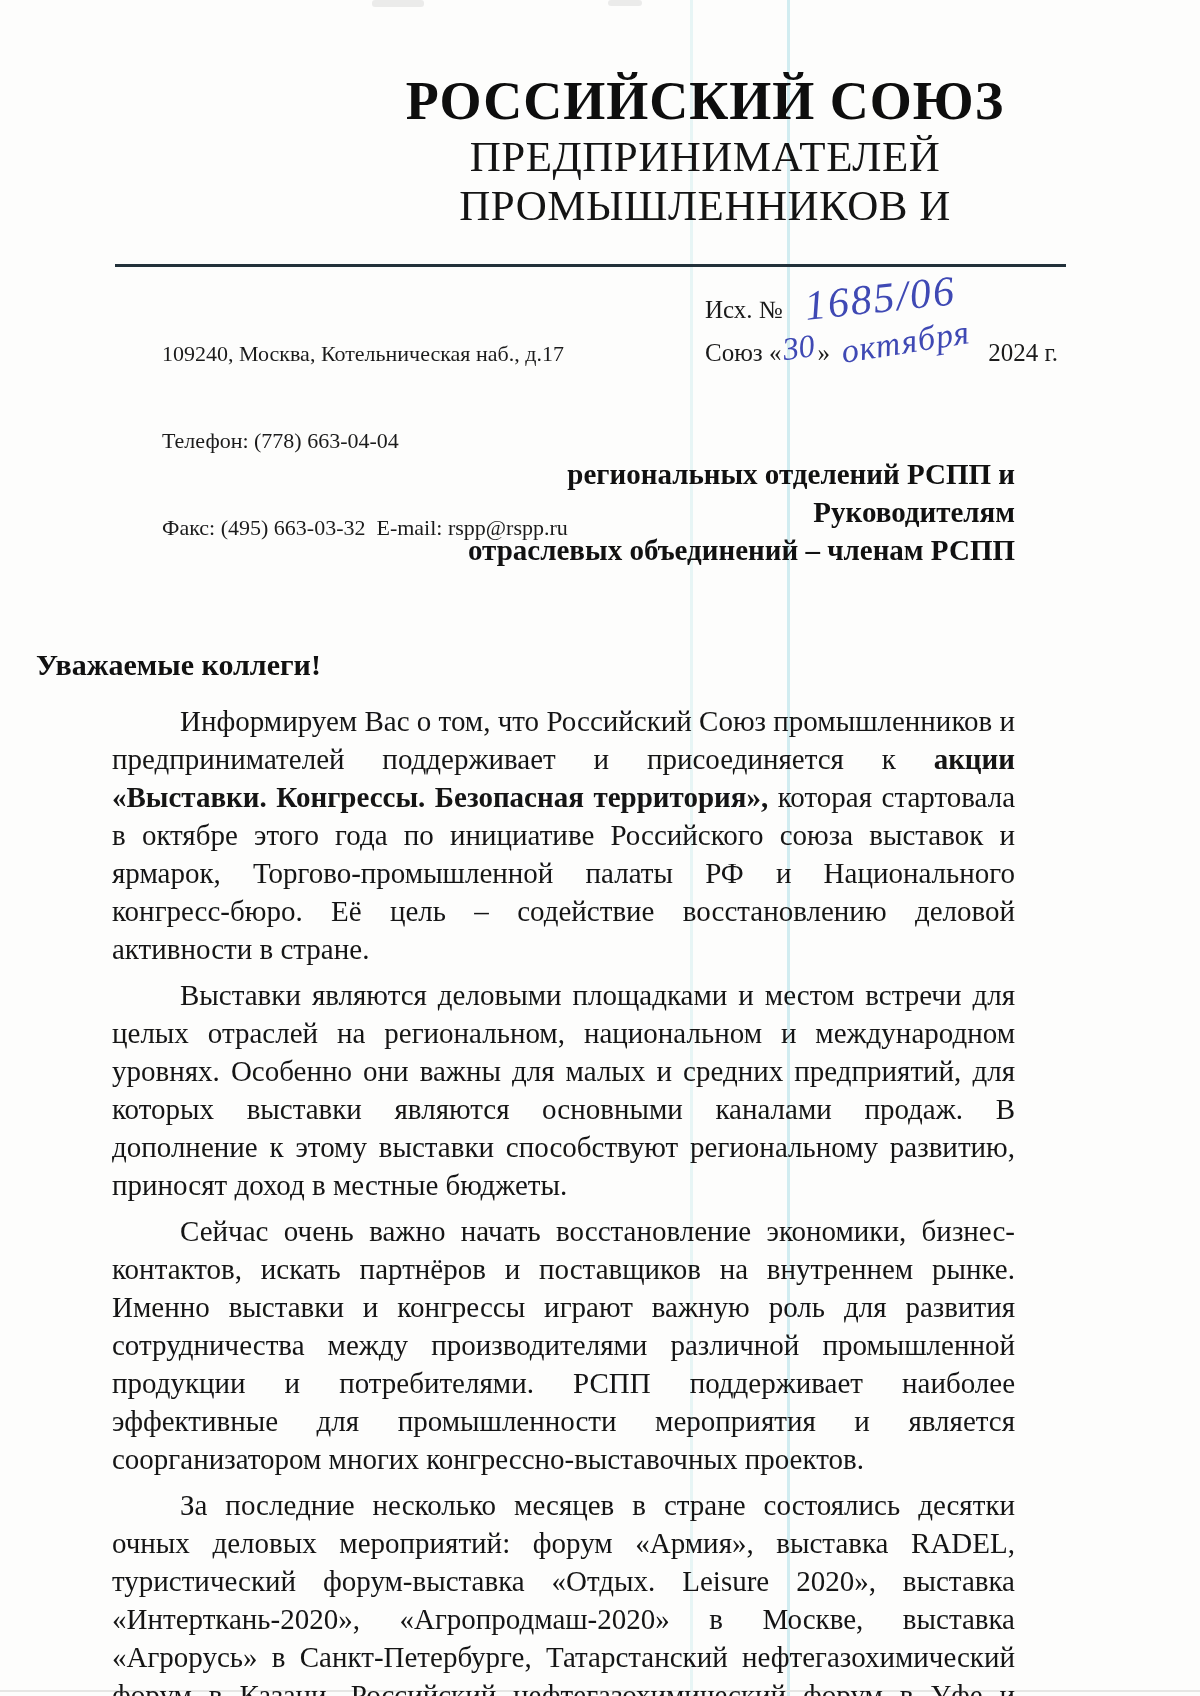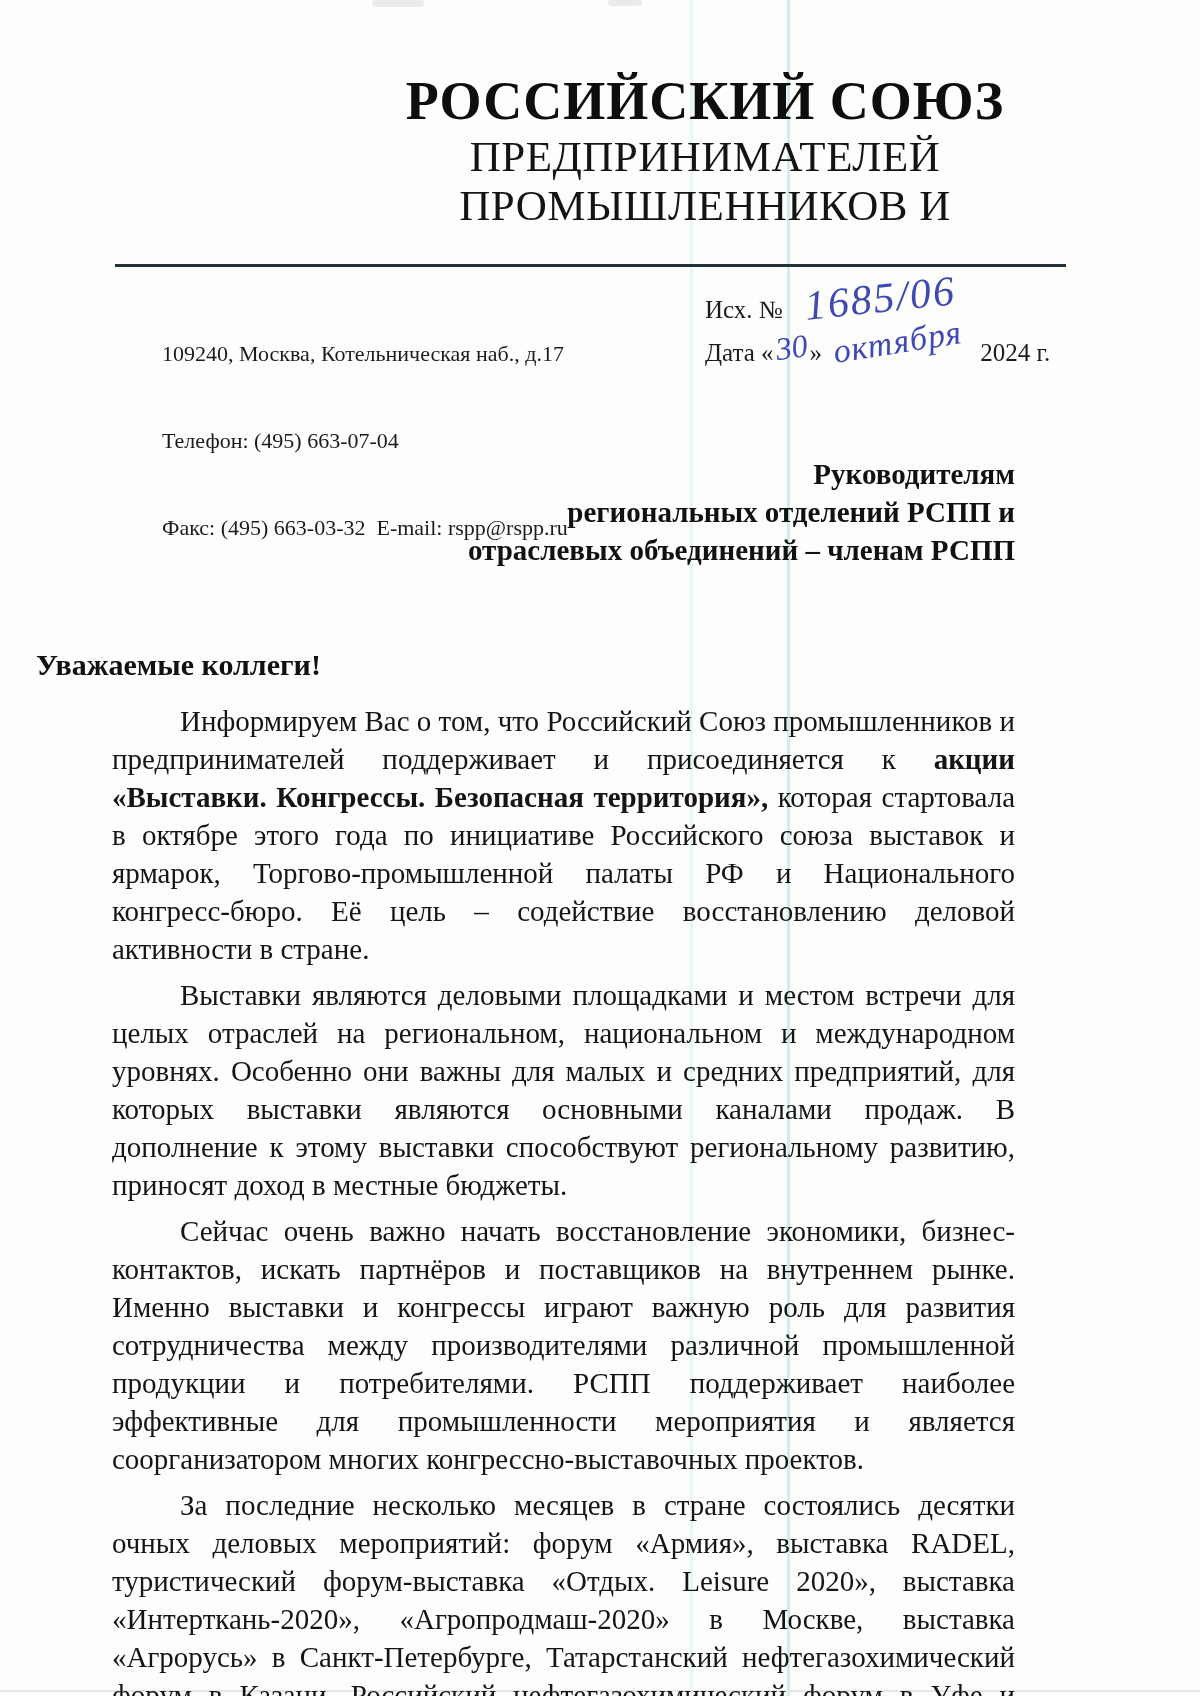--- a/index.html
+++ b/index.html
@@ -58,40 +58,40 @@
   <header class="letterhead">
     <div class="org1">РОССИЙСКИЙ СОЮЗ</div>
     <div class="org2">ПРЕДПРИНИМАТЕЛЕЙ</div>
     <div class="org2">ПРОМЫШЛЕННИКОВ И</div>
   </header>
 
   <div class="rule"></div>
 
   <div class="contacts">
     <div>109240, Москва, Котельническая наб., д.17</div>
-    <div>Телефон: (495) 663-07-04</div>
+    <div>Телефон: (778) 663-04-04</div>
     <div>Факс: (495) 663-03-32  E-mail: rspp@rspp.ru</div>
   </div>
 
   <div class="ref">
     <div class="ref-row1">
       <span>Исх. №</span>
       <span class="hand hand-number">1685/06</span>
     </div>
     <div class="ref-row2">
-      <span>Дата</span>
+      <span>Союз</span>
       <span>«</span><span class="hand hand-day">30</span><span>»</span>
       <span class="hand hand-month">октября</span>
       <span>2024 г.</span>
     </div>
   </div>
 
   <div class="addressee">
+    <div>региональных отделений РСПП и</div>
     <div>Руководителям</div>
-    <div>региональных отделений РСПП и</div>
     <div>отраслевых объединений – членам РСПП</div>
   </div>
 
   <div class="salutation">Уважаемые коллеги!</div>
 
   <div class="body">
     <p><span>Информируем Вас о том, что Российский Союз промышленников и предпринимателей поддерживает и присоединяется к </span><span class="b">акции «Выставки. Конгрессы. Безопасная территория»,</span><span> которая стартовала в октябре этого года по инициативе Российского союза выставок и ярмарок, Торгово-промышленной палаты РФ и Национального конгресс-бюро. Её цель – содействие восстановлению деловой активности в стране.</span></p>
     <p>Выставки являются деловыми площадками и местом встречи для целых отраслей на региональном, национальном и международном уровнях. Особенно они важны для малых и средних предприятий, для которых выставки являются основными каналами продаж. В дополнение к этому выставки способствуют региональному развитию, приносят доход в местные бюджеты.</p>
     <p>Сейчас очень важно начать восстановление экономики, бизнес-контактов, искать партнёров и поставщиков на внутреннем рынке. Именно выставки и конгрессы играют важную роль для развития сотрудничества между производителями различной промышленной продукции и потребителями. РСПП поддерживает наиболее эффективные для промышленности мероприятия и является соорганизатором многих конгрессно-выставочных проектов.</p>
     <p>За последние несколько месяцев в стране состоялись десятки очных деловых мероприятий: форум «Армия», выставка RADEL, туристический форум-выставка «Отдых. Leisure 2020», выставка «Интерткань-2020», «Агропродмаш-2020» в Москве, выставка «Агрорусь» в Санкт-Петербурге, Татарстанский нефтегазохимический форум в Казани, Российский нефтегазохимический форум в Уфе и другие значимые мероприятия. Их</p>

